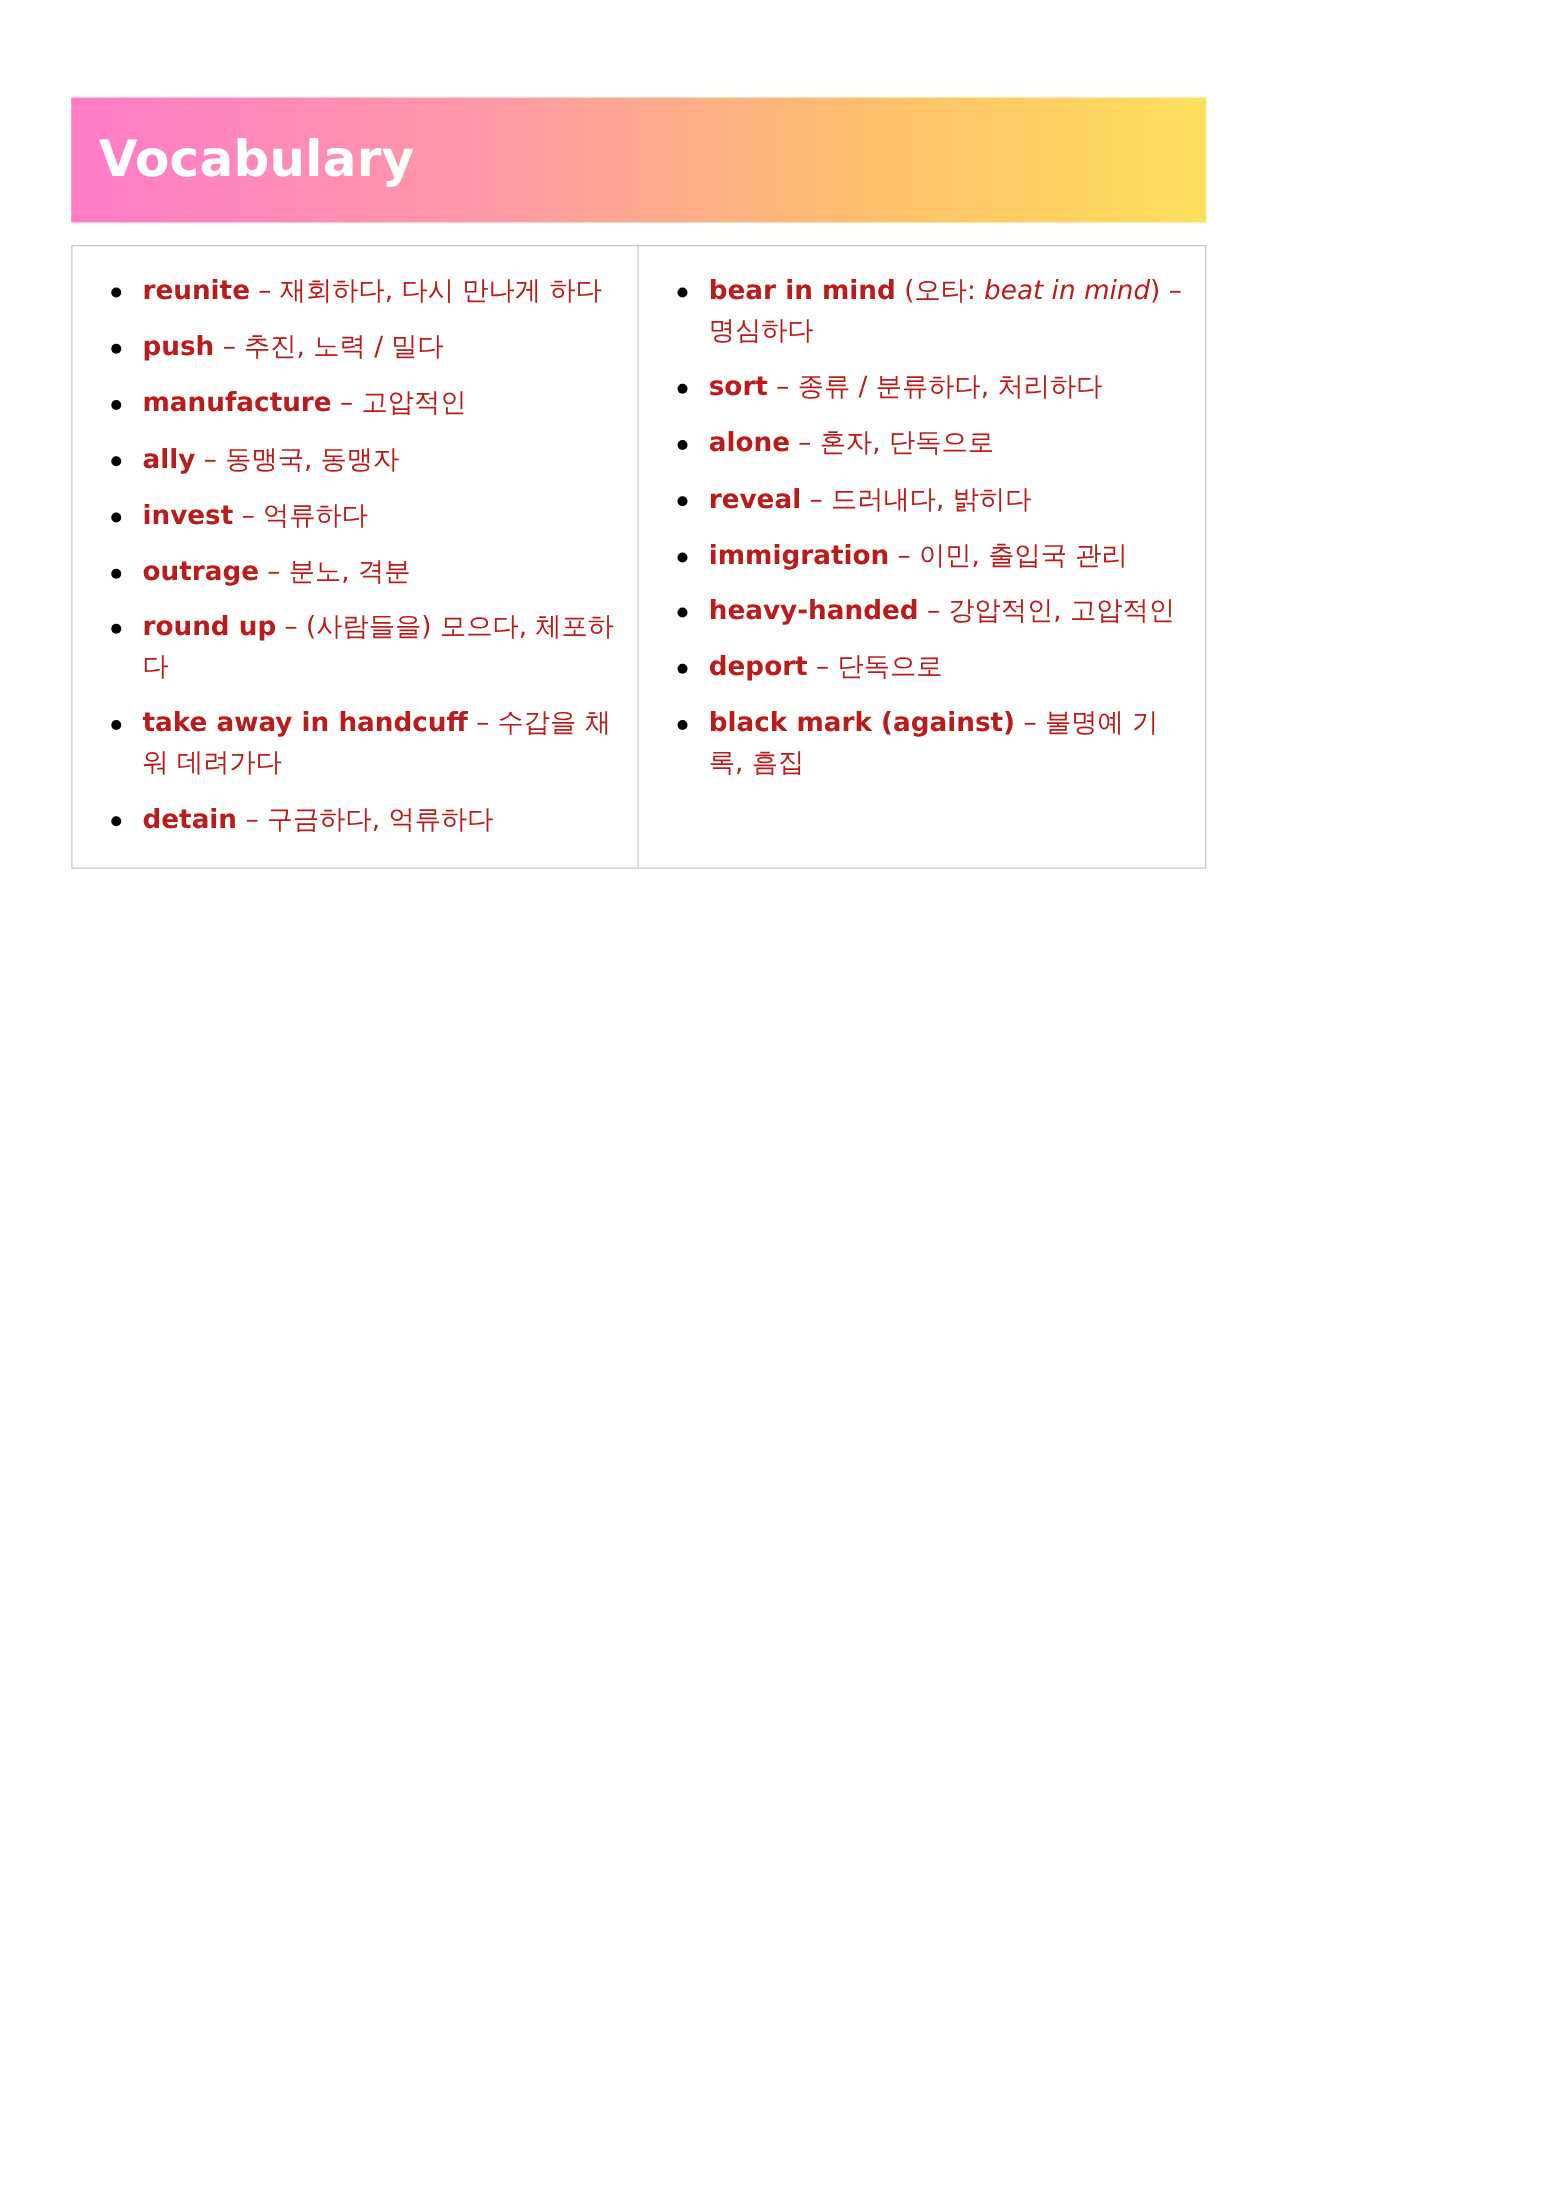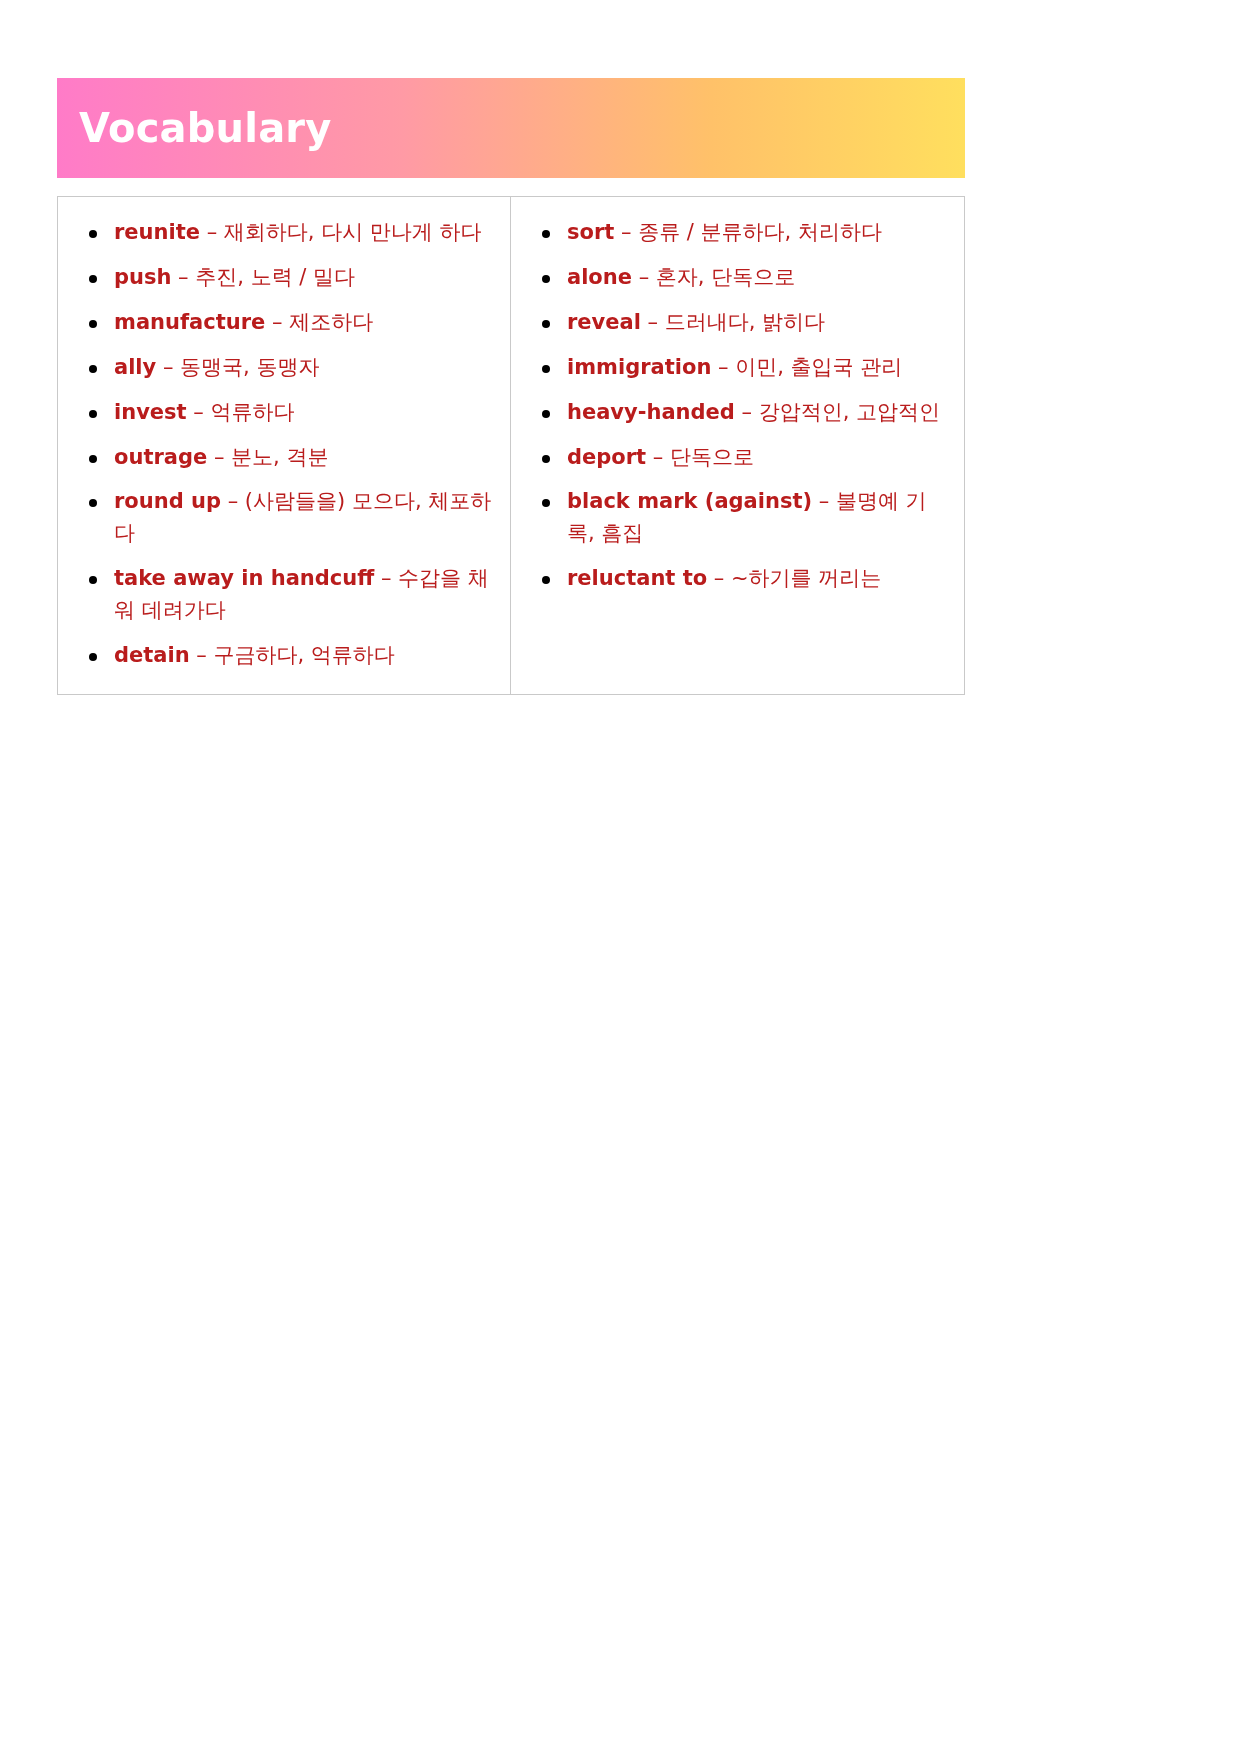--- a/index.html
+++ b/index.html
@@ -104,21 +104,21 @@
 
     <div class="vocab-col left">
       <ul class="vocab-list">
         <li>
           <span class="term">reunite</span><span class="rest"> – 재회하다, 다시 만나게 하다</span>
         </li>
         <li>
           <span class="term">push</span><span class="rest"> – 추진, 노력 / 밀다</span>
         </li>
         <li>
-          <span class="term">manufacture</span><span class="rest"> – 제조하다</span>
+          <span class="term">manufacture</span><span class="rest"> – 고압적인</span>
         </li>
         <li>
           <span class="term">ally</span><span class="rest"> – 동맹국, 동맹자</span>
         </li>
         <li>
           <span class="term">invest</span><span class="rest"> – 억류하다</span>
         </li>
         <li>
           <span class="term">outrage</span><span class="rest"> – 분노, 격분</span>
         </li>
@@ -130,41 +130,41 @@
         </li>
         <li>
           <span class="term">detain</span><span class="rest"> – 구금하다, 억류하다</span>
         </li>
       </ul>
     </div>
 
     <div class="vocab-col right">
       <ul class="vocab-list">
         <li>
+          <span class="term">bear in mind</span><span class="rest"> (오타: </span><span class="ital">beat in mind</span><span class="rest">) – 명심하다</span>
+        </li>
+        <li>
           <span class="term">sort</span><span class="rest"> – 종류 / 분류하다, 처리하다</span>
         </li>
         <li>
           <span class="term">alone</span><span class="rest"> – 혼자, 단독으로</span>
         </li>
         <li>
           <span class="term">reveal</span><span class="rest"> – 드러내다, 밝히다</span>
         </li>
         <li>
           <span class="term">immigration</span><span class="rest"> – 이민, 출입국 관리</span>
         </li>
         <li>
           <span class="term">heavy-handed</span><span class="rest"> – 강압적인, 고압적인</span>
         </li>
         <li>
           <span class="term">deport</span><span class="rest"> – 단독으로</span>
         </li>
         <li>
           <span class="term">black mark (against)</span><span class="rest"> – 불명예 기록, 흠집</span>
         </li>
-        <li>
-          <span class="term">reluctant to</span><span class="rest"> – ~하기를 꺼리는</span>
-        </li>
       </ul>
     </div>
 
   </div>
 
 </div>
 
 </body></html>

